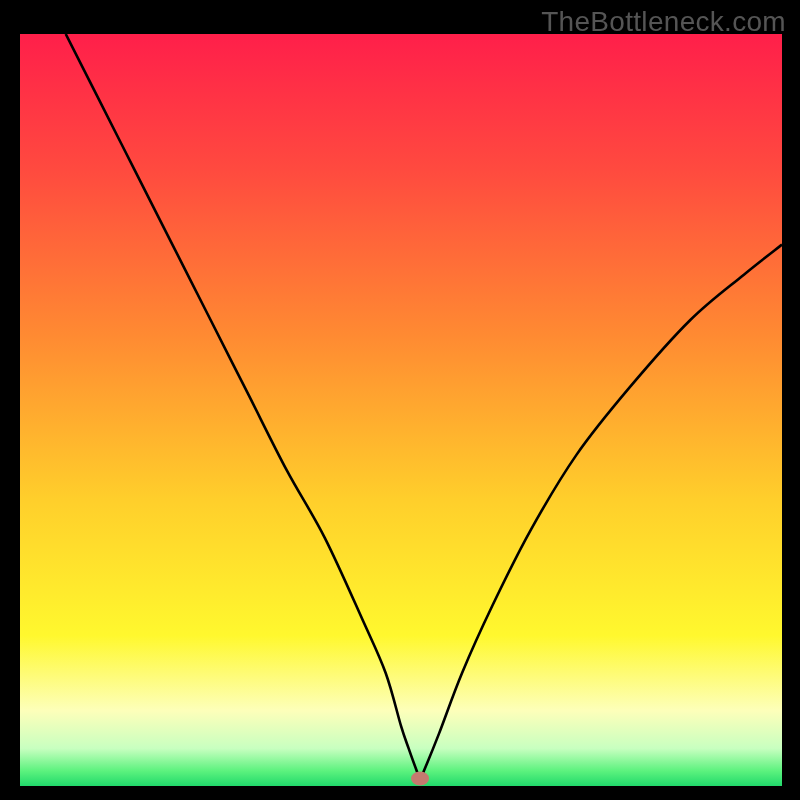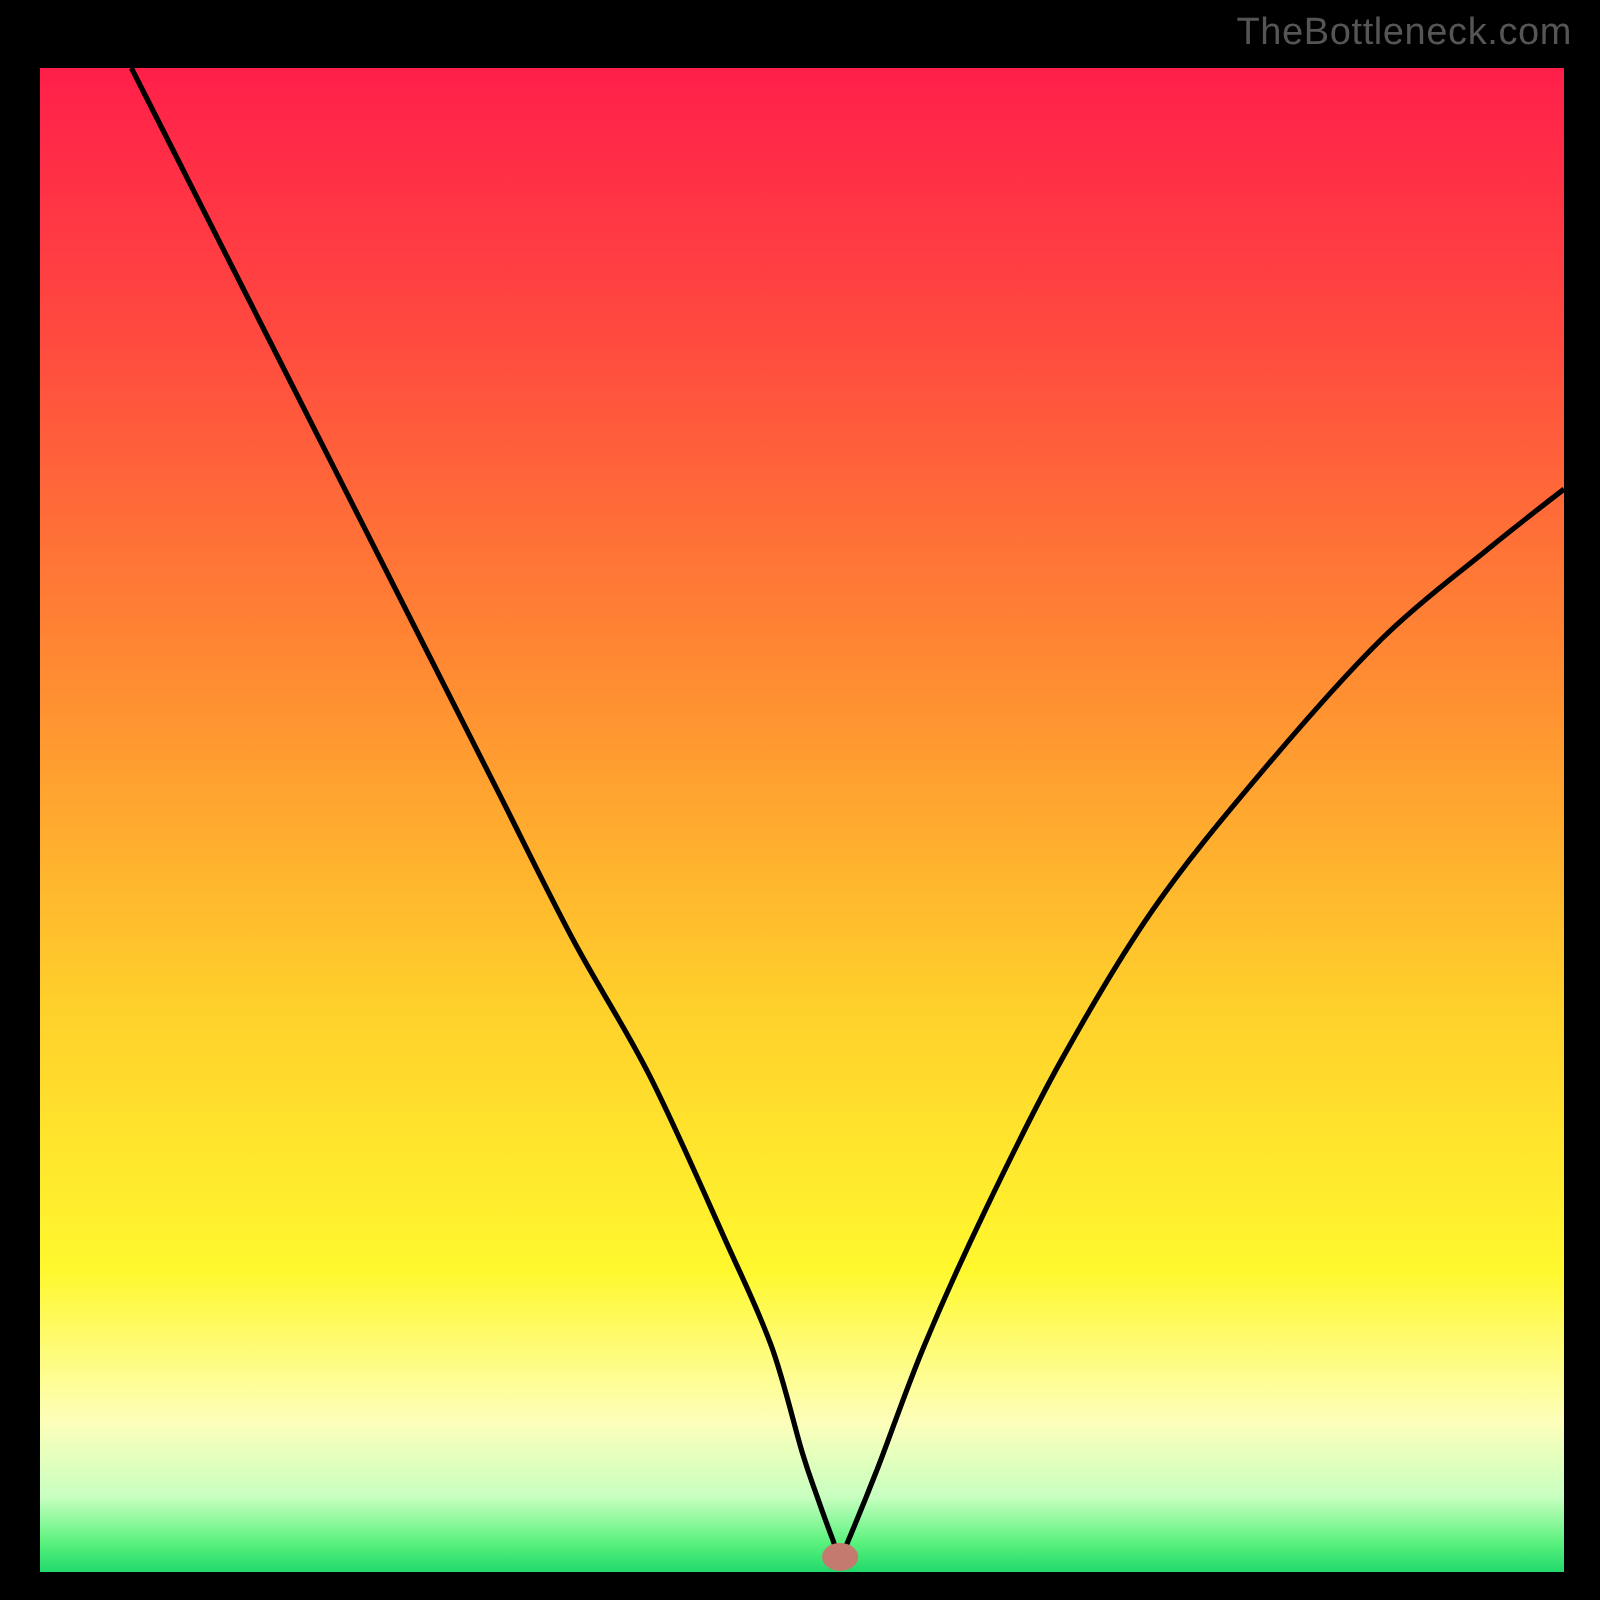--- a/index.html
+++ b/index.html
@@ -15,21 +15,21 @@
     position: relative;
     width: 800px;
     height: 800px;
     background: #000;
   }
   .watermark {
     position: absolute;
     top: 6px;
     right: 14px;
     color: #555;
-    font-size: 19px;
+    font-size: 28px;
     font-weight: 500;
     letter-spacing: 0.3px;
     user-select: none;
     z-index: 5;
   }
   .plot-wrap {
     position: absolute;
     left: 20px;
     top: 34px;
     width: 762px;

